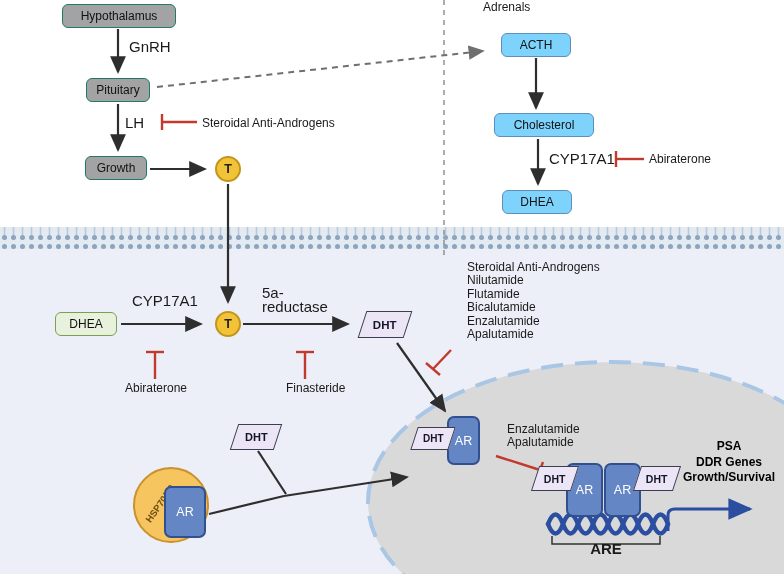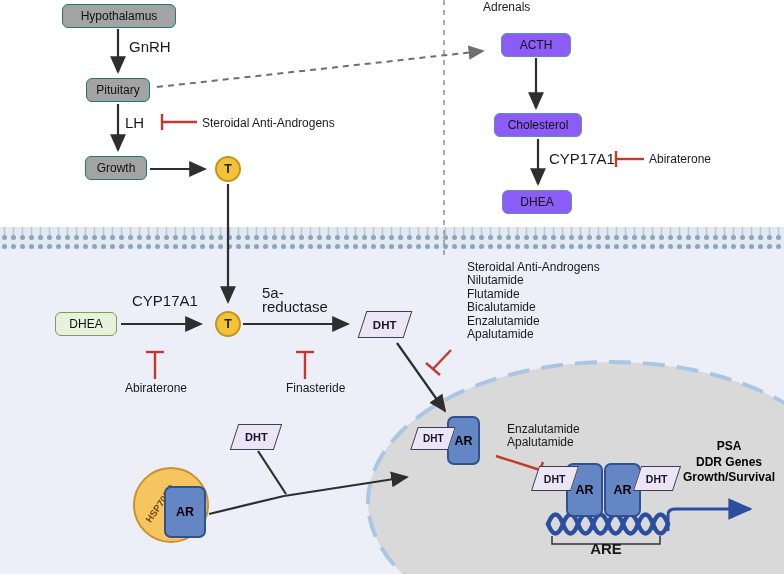--- a/index.html
+++ b/index.html
@@ -4,31 +4,31 @@
 <style>
   * { margin:0; padding:0; box-sizing:border-box; }
   html,body { width:784px; height:574px; }
   body { font-family:"Liberation Sans", sans-serif; background:#ffffff; }
   .canvas { position:relative; width:784px; height:574px; background:#ffffff; overflow:hidden; }
   .underlay { position:absolute; left:0; top:0; }
   .abs { position:absolute; }
   .box { position:absolute; display:flex; align-items:center; justify-content:center;
          border-radius:6px; font-size:12px; color:#111; white-space:nowrap; }
   .teal  { background:#a3a3a3; border:1.6px solid #20796B; }
-  .blue  { background:#8b5cf6; border:1.6px solid #5E8FBB; }
+  .blue  { background:#7dd3fc; border:1.6px solid #5E8FBB; }
   .green { background:#E7F1DC; border:1.6px solid #7C9E57; }
   .tcircle { position:absolute; width:26px; height:26px; border-radius:50%;
              background:#F3C337; border:2px solid #C2951B; display:flex; align-items:center;
              justify-content:center; font-weight:bold; font-size:12.5px; color:#222; }
   .pgram { position:absolute; background:#EBE5F5; border:1.7px solid #3D3D52;
            transform:skewX(-18deg); display:flex; align-items:center; justify-content:center; }
   .pgram > span { transform:skewX(18deg); font-weight:bold; color:#15152a; }
   .arbox { position:absolute; background:#6486C4; border:2px solid #31508F; border-radius:7px;
-           display:flex; align-items:center; justify-content:center; font-weight:bold;
-           color:#000000; font-size:12.5px; }
+           display:flex; align-items:center; justify-content:center; font-weight:normal;
+           color:#ffffff; font-size:12.5px; }
   .lbl { position:absolute; font-size:15px; color:#1a1a1a; white-space:nowrap; }
   .small { font-size:12px; }
   .pre { white-space:pre-line; }
   .hsp-circle { position:absolute; width:76px; height:76px; border-radius:50%;
                 background:#F6C560; border:2px solid #C8922E; }
   .hsp-label { position:absolute; font-size:9.5px; font-weight:bold; color:#6E4E12;
                transform:rotate(-55deg); transform-origin:center; white-space:nowrap; }
   .genes { text-align:center; font-weight:bold; font-size:12px; line-height:15.5px; color:#000; }
   .druglist { line-height:13.4px; }
 </style>
@@ -113,21 +113,21 @@
       <span>Growth</span>
     </div>
   <div class="tcircle" style="left:215px; top:156px;">
       <span>T</span>
     </div>
 
   <div class="lbl small" style="left:483px; top:0px;">Adrenals</div>
   <div class="box blue" style="left:501px; top:33px; width:70px; height:24px;">
       <span>ACTH</span>
     </div>
-  <div class="box blue" style="left:494px; top:113px; width:88px; height:24px;">
+  <div class="box blue" style="left:494px; top:113px; width:100px; height:24px;">
       <span>Cholesterol</span>
     </div>
   <div class="lbl" style="left:549px; top:150px;">CYP17A1</div>
   <div class="lbl small" style="left:649px; top:152px;">Abiraterone</div>
   <div class="box blue" style="left:502px; top:190px; width:70px; height:24px;">
       <span>DHEA</span>
     </div>
 
   <div class="box green" style="left:55px; top:312px; width:62px; height:24px;">
       <span>DHEA</span>

